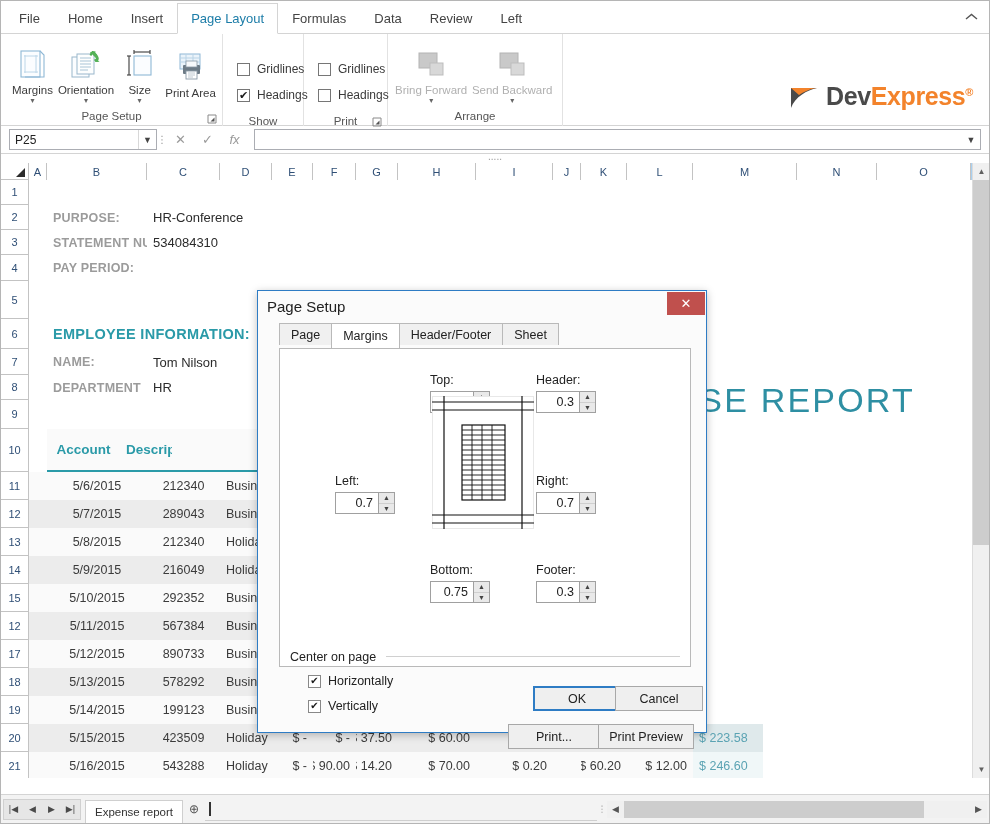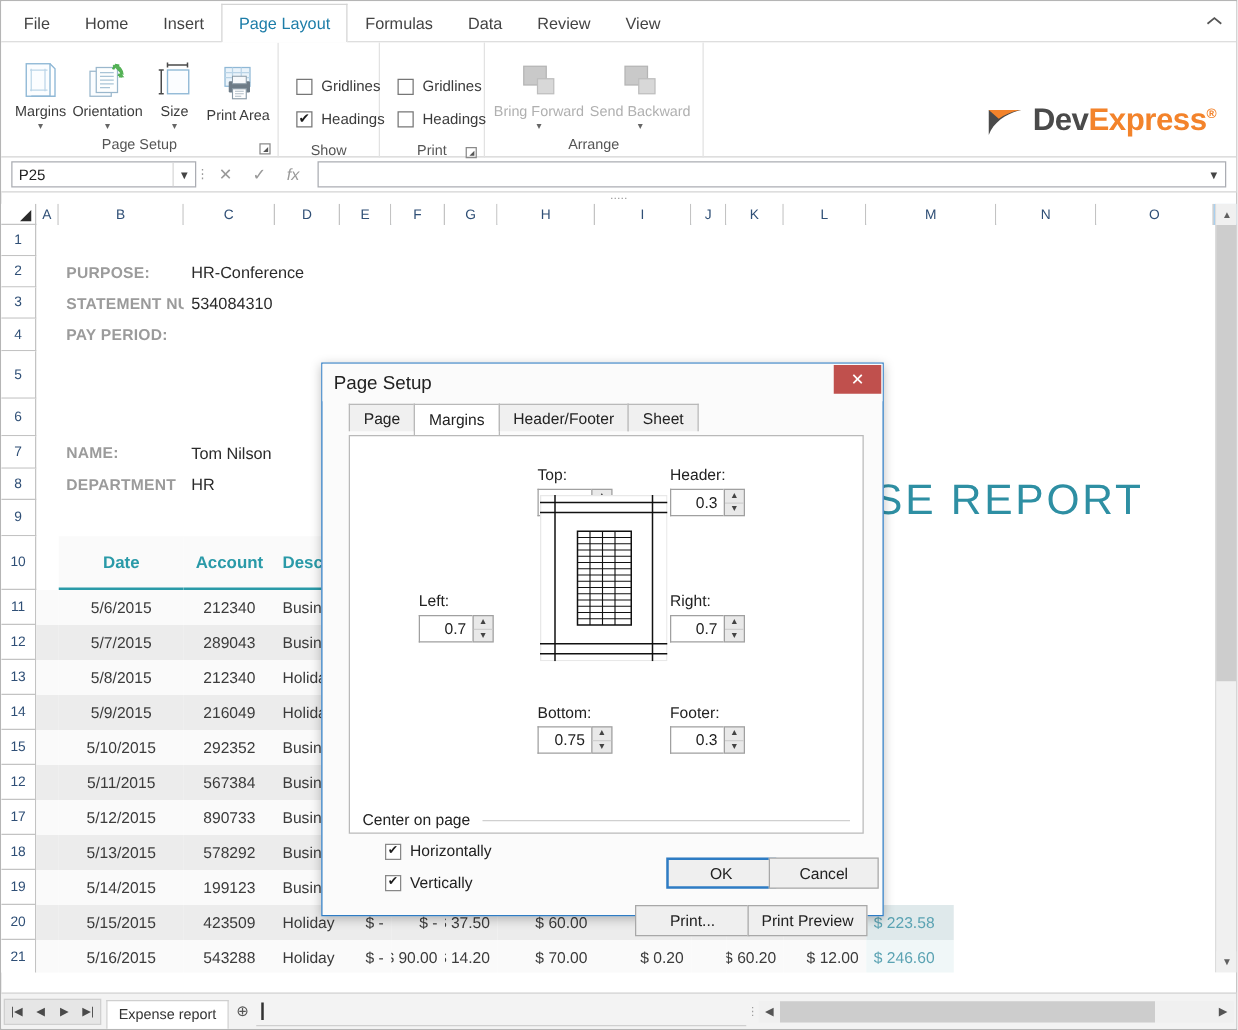--- a/index.html
+++ b/index.html
@@ -319,21 +319,21 @@
     <div class="ribbon-tab">
         <span>Formulas</span>
       </div>
     <div class="ribbon-tab">
         <span>Data</span>
       </div>
     <div class="ribbon-tab">
         <span>Review</span>
       </div>
     <div class="ribbon-tab">
-        <span>View</span>
+        <span>Left</span>
       </div>
     <div class="ribbon-collapse">
       <svg width="13" height="8" viewBox="0 0 13 8">
           <polyline points="1,6 6.5,1.5 12,6" fill="none" stroke="#555" stroke-width="1.4"></polyline>
         </svg>
     </div>
   </div>
 
   <div class="ribbon-body">
 
@@ -666,20 +666,23 @@
         <div class="gcell" style="width:18px"></div>
         <div class="gcell lbl-gray" style="width:100px">
             <span>PAY PERIOD:</span>
           </div>
       </div>
 
       <div class="grow" style="height:38px"></div>
 
       <div class="grow" style="height:30px">
         <div class="gcell" style="width:18px"></div>
+        <div class="gcell teal-head" style="width:300px">
+            <span>EMPLOYEE INFORMATION:</span>
+          </div>
       </div>
 
       <div class="grow" style="height:26px">
         <div class="gcell" style="width:18px"></div>
         <div class="gcell lbl-gray" style="width:100px">
             <span>NAME:</span>
           </div>
         <div class="gcell val-dark" style="width:180px">
             <span>Tom Nilson</span>
           </div>
@@ -692,23 +695,20 @@
           </div>
         <div class="gcell val-dark" style="width:180px">
             <span>HR</span>
           </div>
       </div>
 
       <div class="grow" style="height:29px"></div>
 
       <div class="grow" style="height:43px">
         <div class="gcell" style="width:18px"></div>
-        <div class="gcell th th-under ctr" style="width:100px">
-            <span>Date</span>
-          </div>
         <div class="gcell th th-under ctr" style="width:73px">
             <span>Account</span>
           </div>
         <div class="gcell th th-under" style="width:52px">
             <span>Description</span>
           </div>
         <div class="gcell th th-under ctr" style="width:41px"></div>
         <div class="gcell th th-under ctr" style="width:43px"></div>
         <div class="gcell th th-under ctr" style="width:42px"></div>
         <div class="gcell th th-under ctr" style="width:78px"></div>

